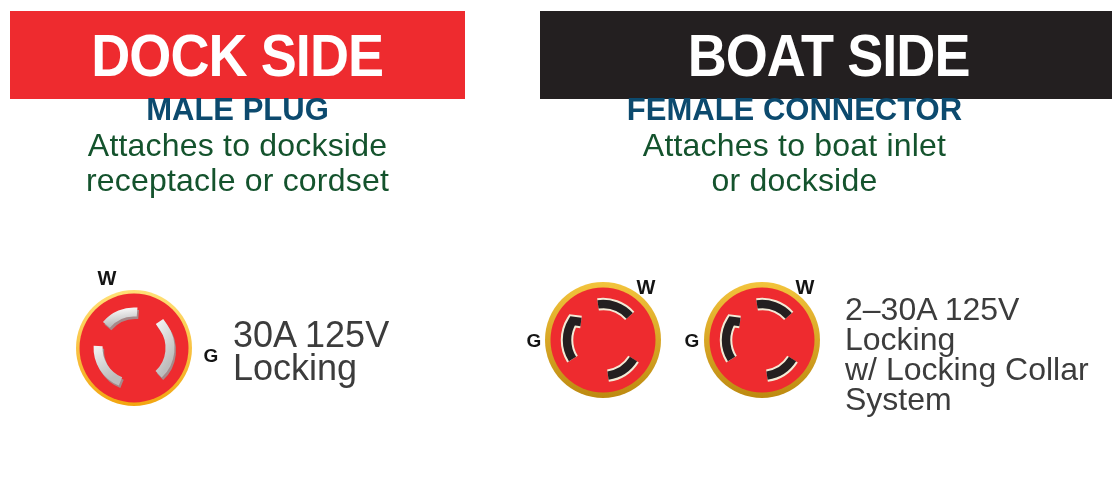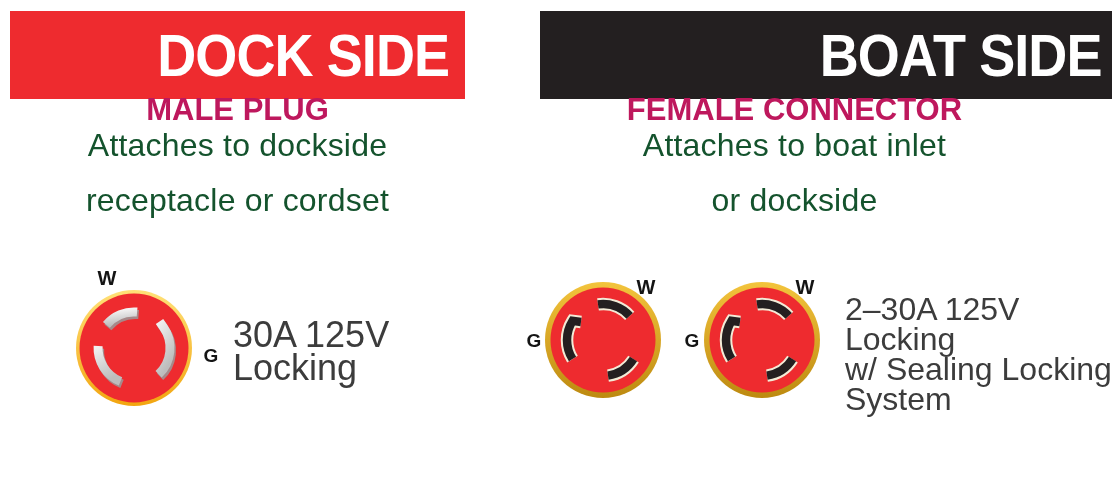--- a/index.html
+++ b/index.html
@@ -2,34 +2,34 @@
 <html><head>
 <meta charset="utf-8">
 <style>
   html,body{margin:0;padding:0;background:#fff;}
   .canvas{
     position:relative;width:1112px;height:500px;background:#ffffff;
     font-family:"Liberation Sans", sans-serif;overflow:hidden;
   }
   .banner{
     position:absolute;top:11px;height:88px;display:flex;
-    align-items:center;justify-content:flex-end;
+    align-items:center;justify-content:center;
   }
   .banner-dock{left:10px;width:455px;background:#EE2B2F;}
   .banner-boat{left:506px;width:577px;background:#231F20;margin-left:34px;}
   .banner-text{
     color:#ffffff;font-weight:bold;font-size:60px;letter-spacing:-1px;
     transform:scaleX(0.9);white-space:nowrap;
   }
   .col-text{position:absolute;text-align:center;white-space:nowrap;}
   .col-left{left:10px;width:455px;}
   .col-right{left:506px;width:577px;}
-  .part-title{top:92px;font-weight:bold;font-size:31px;color:#be185d;}
+  .part-title{top:92px;font-weight:bold;font-size:31px;color:#0c4a6e;}
   .desc1{top:127px;}
-  .desc2{top:162px;margin-top:20px;}
+  .desc2{top:162px;}
   .desc{font-size:32px;color:#14532d;letter-spacing:0.2px;}
   .plug-svg{position:absolute;}
   .male-svg{left:64px;top:258px;}
   .female-svg-1{left:515px;top:255px;}
   .female-svg-2{left:674px;top:255px;}
   .spec{position:absolute;color:#3C3C3C;white-space:nowrap;}
   .spec-left{left:233px;top:318px;font-size:36px;line-height:33px;}
   .spec-right{left:845px;top:294px;font-size:32px;line-height:30px;}
   .terminal-label{
     font-family:"Liberation Sans", sans-serif;font-weight:bold;fill:#141414;
@@ -122,17 +122,17 @@
       <path d="M66,67 L57.5,65.9 A36,36 0 0 0 57.5,104.1"></path>
       <path d="M118.5,104.1 A36,36 0 0 1 93.0,120.6"></path>
     </g>
     <text class="terminal-label" x="131" y="39" font-size="20" text-anchor="middle">W</text>
     <text class="terminal-label" x="18" y="92" font-size="19" text-anchor="middle">G</text>
   </svg>
 
   <div class="spec spec-right">
     <div>2–30A 125V</div>
     <div>Locking</div>
-    <div>w/ Sealing Locking</div>
+    <div>w/ Locking Collar</div>
     <div>System</div>
   </div>
 
 </div>
 
 </body></html>

